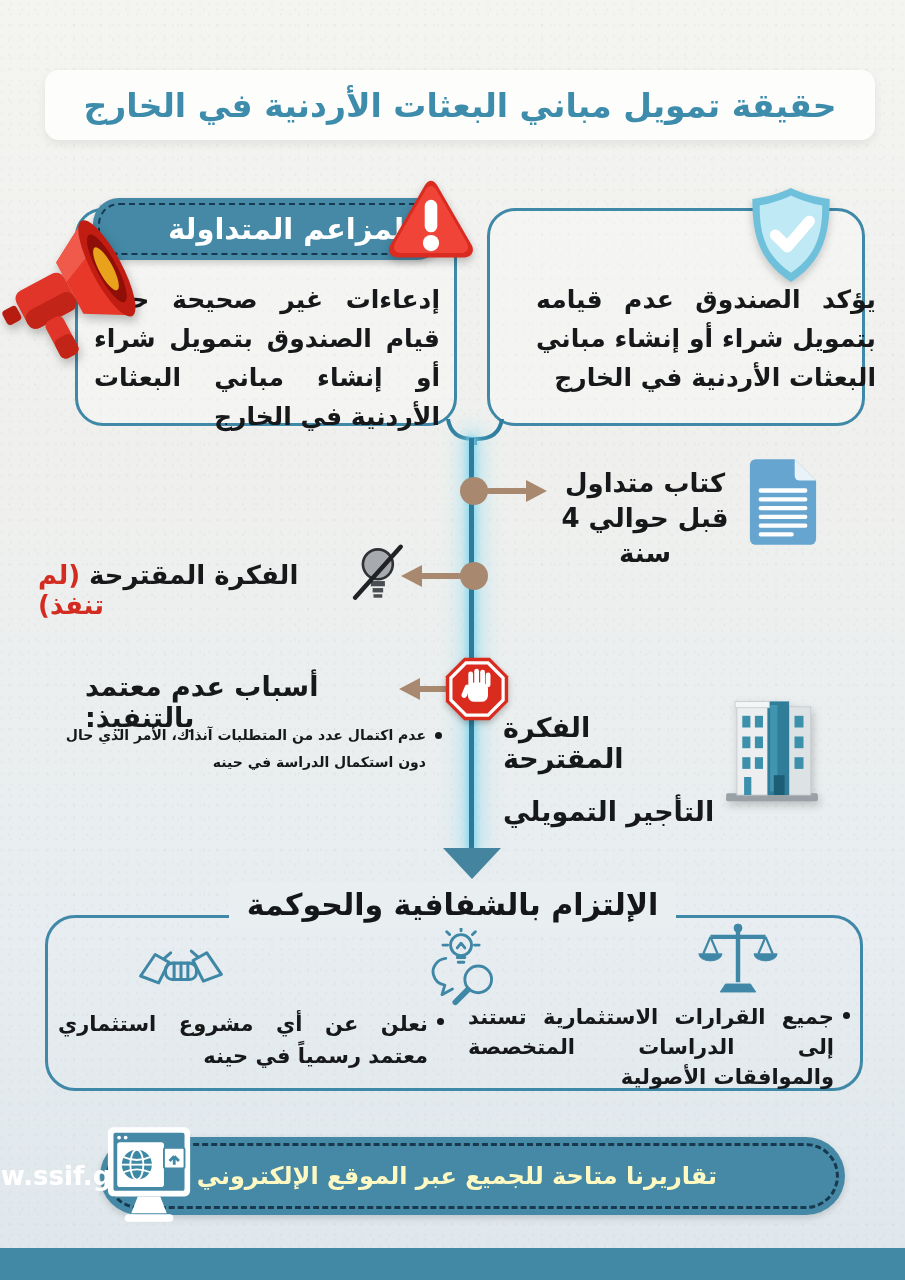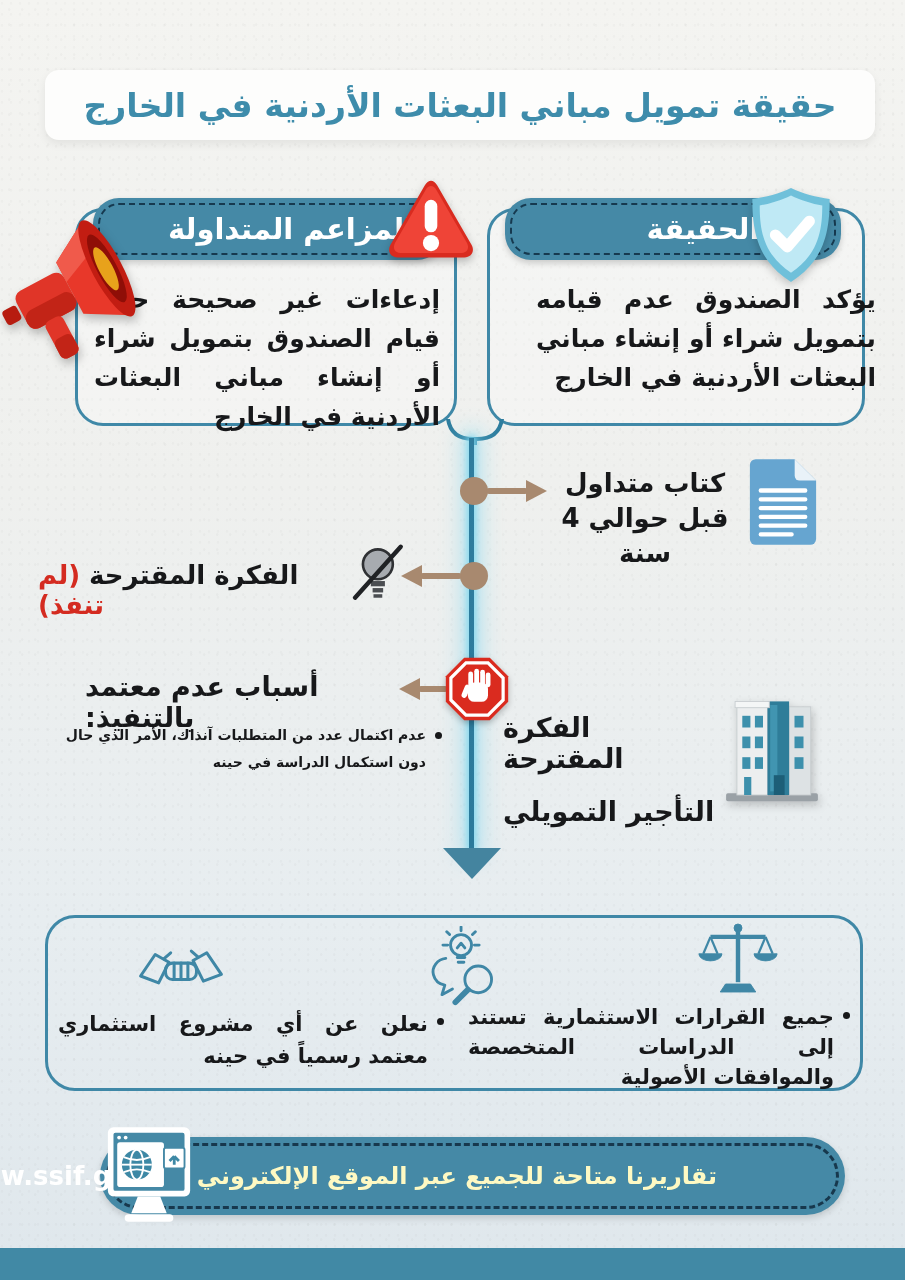--- a/index.html
+++ b/index.html
@@ -97,24 +97,20 @@
       <polygon points="84,48 126,24 126,130 84,106" fill="#e8382a"></polygon>
       <polygon points="84,48 126,24 126,52 84,70" fill="#f05a4b"></polygon>
       <ellipse cx="126" cy="77" rx="15" ry="54" fill="#c21d12"></ellipse>
       <ellipse cx="126" cy="77" rx="10" ry="38" fill="#8f0e07"></ellipse>
       <ellipse cx="125" cy="77" rx="7" ry="24" fill="#e8a21b"></ellipse>
     </g>
   </svg>
   <div class="abs box-body claims-body">إدعاءات غير صحيحة حول قيام الصندوق بتمويل شراء أو إنشاء مباني البعثات الأردنية في الخارج</div>
 
   <div class="abs frame-box truth-box"></div>
-  <div class="abs pill truth-pill">
-    <div class="dash"></div>
-    <div class="lbl">الحقيقة</div>
-  </div>
   <svg class="abs icon" style="left:745px;top:184px;z-index:3;filter:drop-shadow(0 4px 4px rgba(0,0,0,0.2));" width="92" height="102" viewBox="0 0 100 110">
     <path d="M50 4 C62 10 78 14 92 16 C92 48 88 82 50 106 C12 82 8 48 8 16 C22 14 38 10 50 4Z" fill="#6fc0da"></path>
     <path d="M50 12 C60 17 73 21 84 23 C84 50 80 76 50 96 C20 76 16 50 16 23 C27 21 40 17 50 12Z" fill="#bfe9f5"></path>
     <path d="M33 55 L46 68 L70 40" stroke="#ffffff" stroke-width="12" fill="none" stroke-linecap="round" stroke-linejoin="round"></path>
   </svg>
   <div class="abs box-body truth-body">يؤكد الصندوق عدم قيامه بتمويل شراء أو إنشاء مباني البعثات الأردنية في الخارج</div>
 
   <svg class="abs" style="left:425px;top:419px;" width="100" height="26" viewBox="0 0 100 26">
     <path d="M23 0 Q26 20 48 20 L52 20 Q74 20 77 0" stroke="#2e7d9e" stroke-width="4" fill="none" stroke-linecap="round"></path>
     <path d="M50 18 L50 26" stroke="#2e7d9e" stroke-width="4"></path>
@@ -197,20 +193,23 @@
         <rect x="36" y="68" width="9" height="13"></rect>
       <rect x="80" y="22" width="10" height="13"></rect>
         <rect x="80" y="45" width="10" height="13"></rect>
         <rect x="80" y="68" width="10" height="13"></rect>
       <rect x="24" y="90" width="8" height="20"></rect>
         <rect x="57" y="88" width="12" height="22" fill="#1d5e77"></rect>
     </g>
     <rect x="14" y="6" width="38" height="7" fill="#f4f6f6" stroke="#c7cccf" stroke-width="1"></rect>
   </svg>
 
+  <div class="abs gov-title-wrap" style="z-index:2;">
+    <span class="gov-title-inner">الإلتزام بالشفافية والحوكمة</span>
+  </div>
   <div class="abs gov-box"></div>
 
   <svg class="abs icon" style="left:698px;top:920px;" width="80" height="80" viewBox="0 0 90 90">
     <g stroke="#3f87a6" fill="#3f87a6">
       <line x1="45" y1="10" x2="45" y2="70" stroke-width="5"></line>
       <circle cx="45" cy="9" r="4.5"></circle>
       <line x1="14" y1="19" x2="76" y2="19" stroke-width="5"></line>
       <line x1="14" y1="19" x2="6" y2="38" stroke-width="2.5"></line>
         <line x1="14" y1="19" x2="22" y2="38" stroke-width="2.5"></line>
       <path d="M1 38 a13 8 0 0 0 26 0 z"></path>

